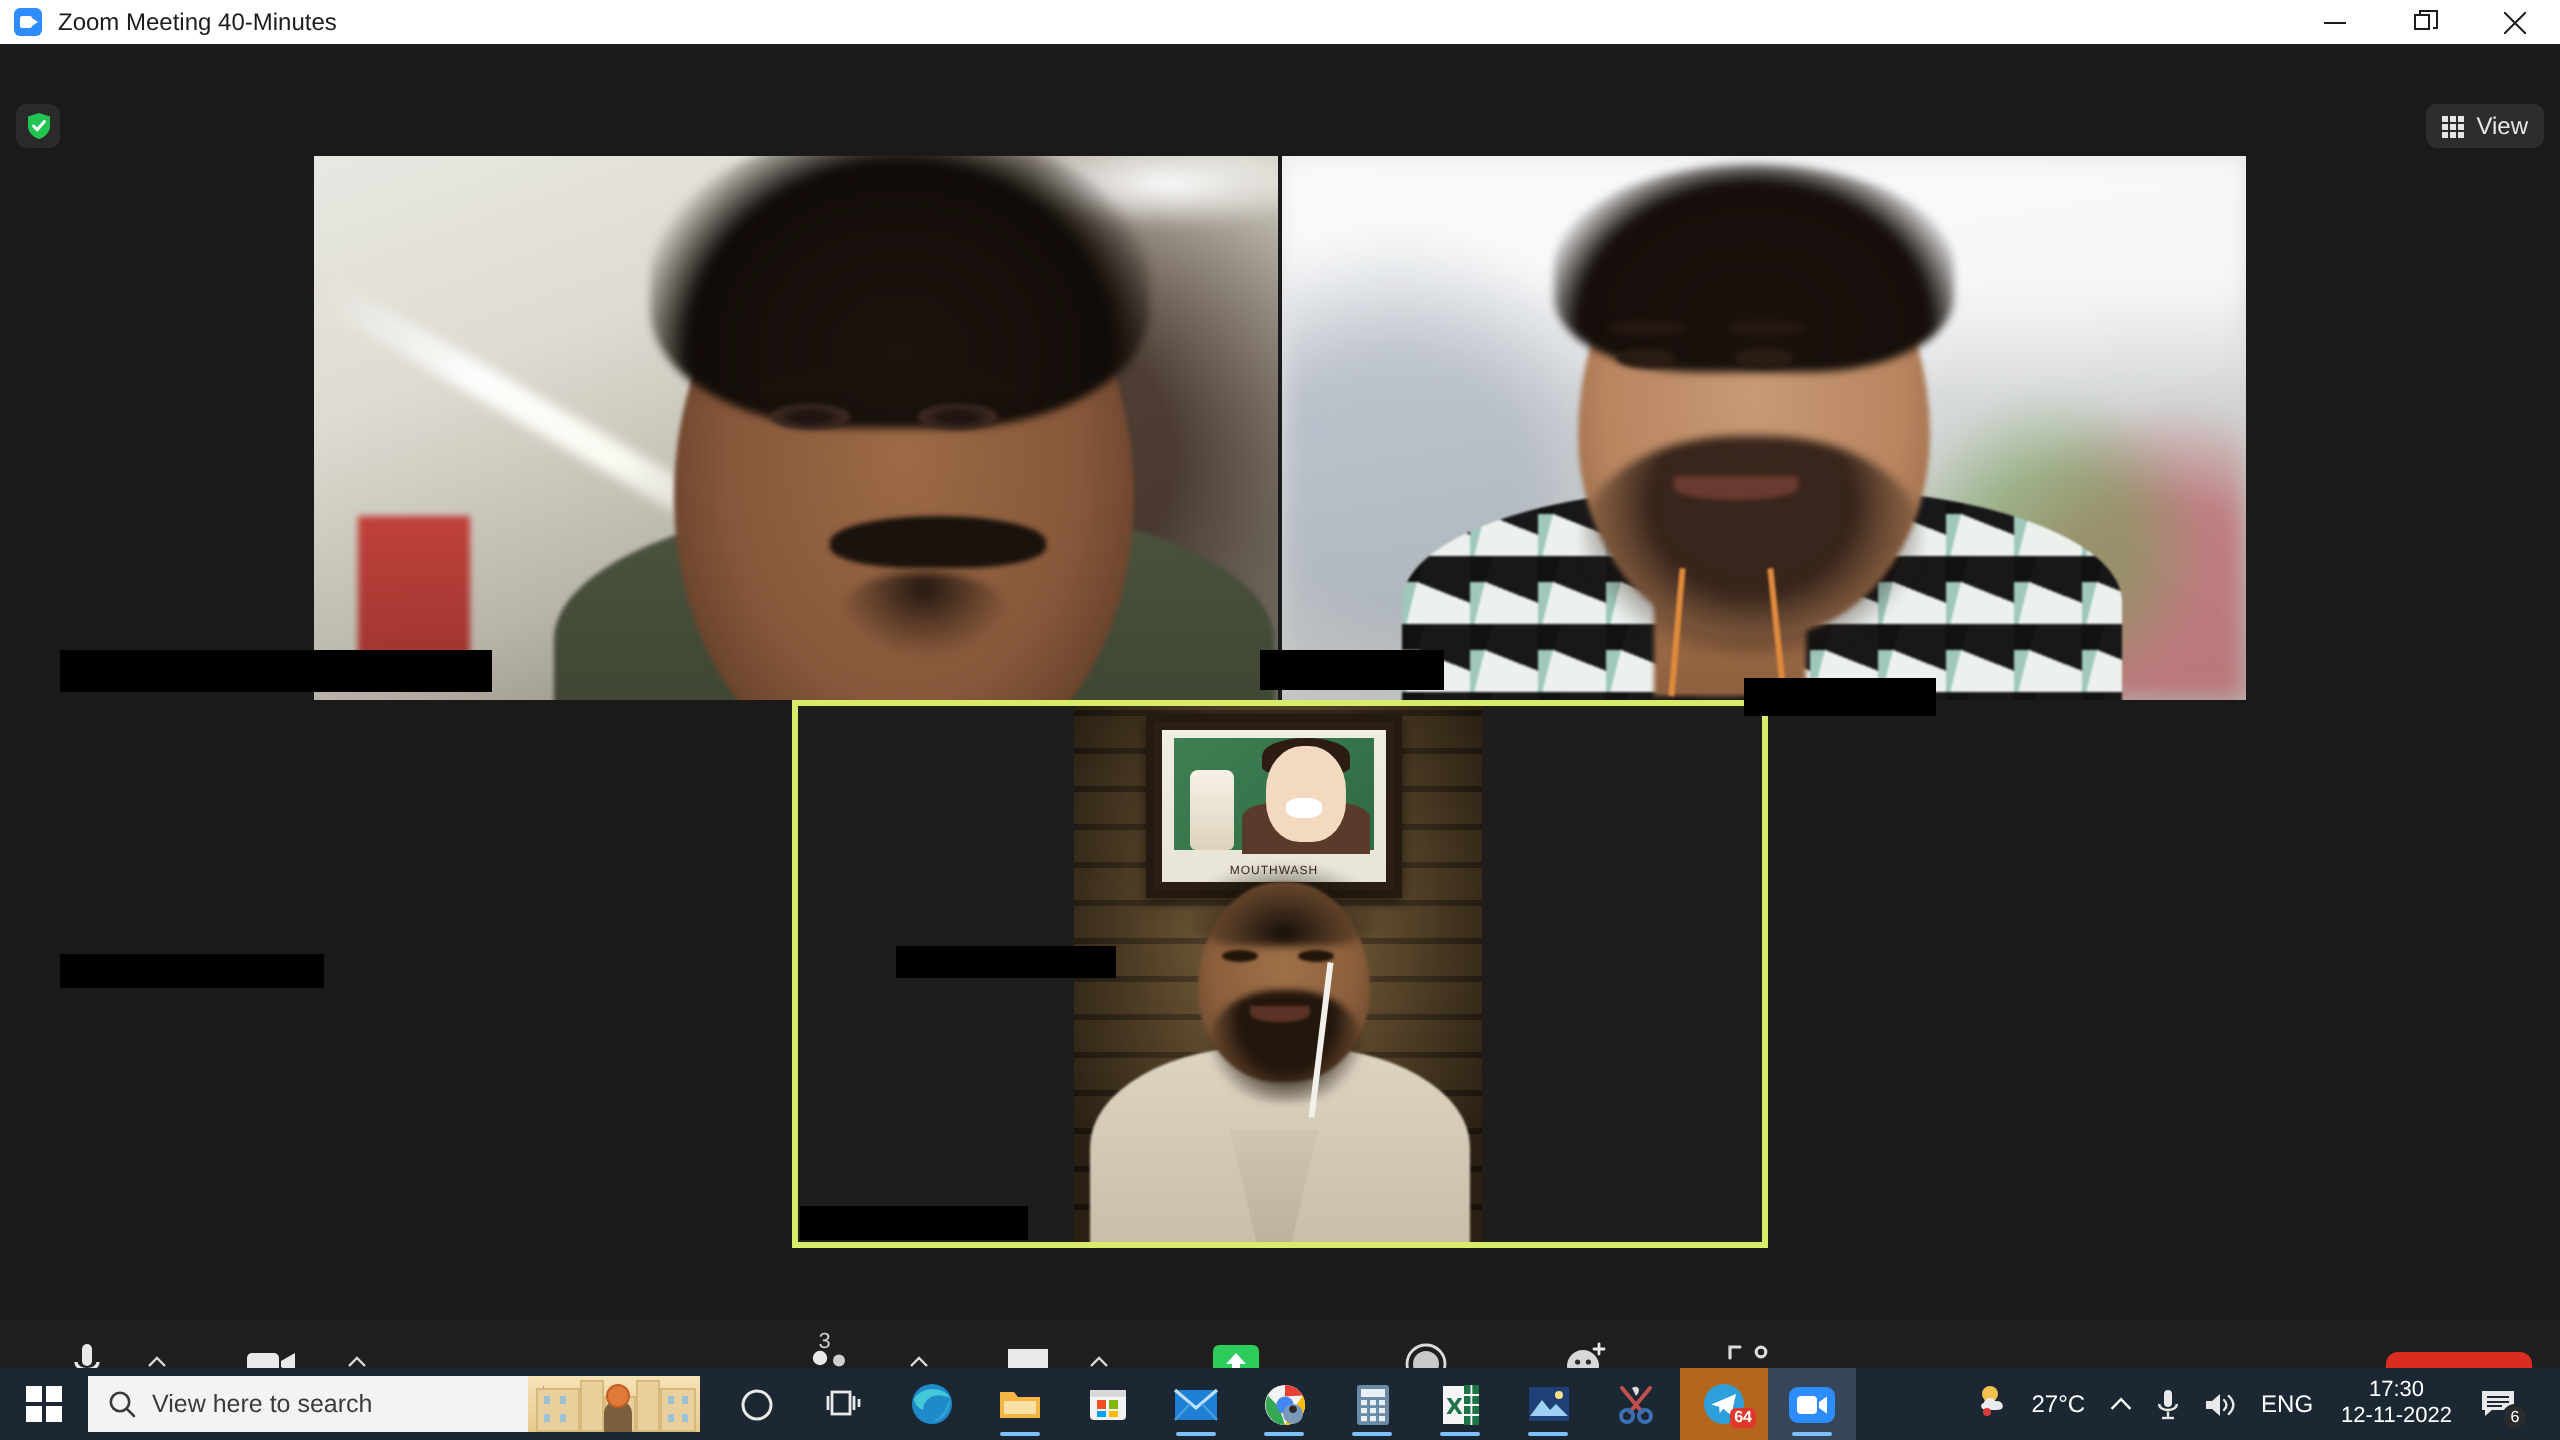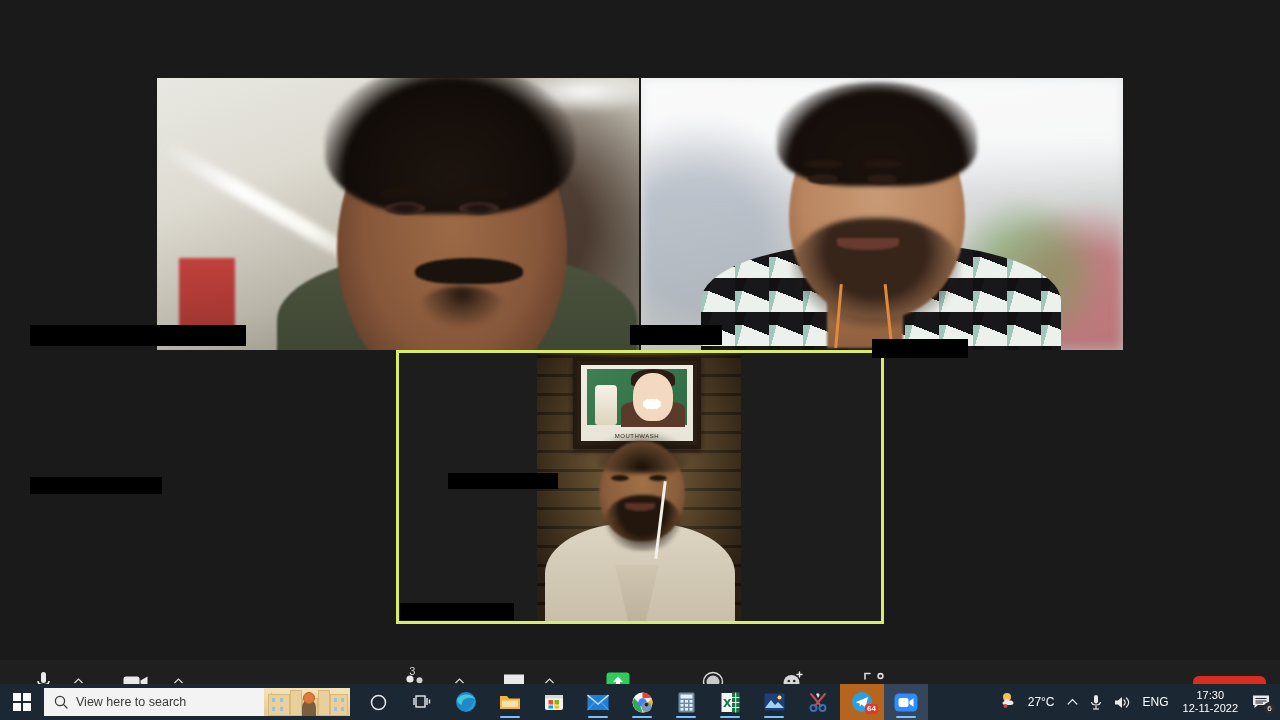--- a/index.html
+++ b/index.html
@@ -347,40 +347,84 @@
   }
   .tb-ico.active-zoom { background: #36465a; }
   .tb-ico.active-tg { background: #b5651d; }
   .tb-ico .underline {
     position: absolute; bottom: 2px; left: 12px; width: 20px; height: 2px; background: #7cc0ff; border-radius: 1px;
   }
   .badge {
     position: absolute; right: 6px; bottom: 6px; background: #e0392c; color: #fff;
     font-size: 8px; border-radius: 3px; padding: 0 2px; line-height: 10px; font-weight: bold;
   }
-  .tray { margin-left: auto; display: flex; align-items: center; height: 36px; padding-right: 0; gap: 0; }
+  .tray { margin-left: auto; display: flex; align-items: center; height: 36px; padding-right: 12px; gap: 0; }
   .tray-item { display: flex; align-items: center; justify-content: center; height: 36px; padding: 0 6px; cursor: pointer; }
   .tray-text { color: #ffffff; font-size: 12px; }
   .clockbox { display: flex; flex-direction: column; align-items: center; justify-content: center;
               color: #fff; font-size: 11px; line-height: 13px; padding: 0 8px; cursor: pointer; }
   .notif { position: relative; padding: 0 10px 0 6px; display: flex; align-items: center; height: 36px; cursor: pointer; }
   .notif .nbadge {
     position: absolute; right: 4px; bottom: 5px; background: #2b2b2b; color: #fff;
     border-radius: 50%; width: 13px; height: 13px; font-size: 8px; display: flex;
     align-items: center; justify-content: center; border: 1px solid #1b2733;
   }
 </style>
 </head>
 <body>
 
 <div id="app">
 
+  <div class="titlebar">
+    <span class="zoom-logo"></span>
+    <span class="title-text">Zoom Meeting 40-Minutes</span>
+    <div class="win-controls">
+      <div class="win-btn">
+        <svg width="11" height="11" viewBox="0 0 11 11">
+            <rect x="0" y="5" width="11" height="1" fill="#1b1b1b"></rect>
+          </svg>
+      </div>
+      <div class="win-btn">
+        <svg width="12" height="12" viewBox="0 0 12 12">
+          <rect x="0.5" y="2.5" width="7" height="7" fill="none" stroke="#1b1b1b"></rect>
+          <path d="M3 2.5V0.5H11.5V9H9.5" fill="none" stroke="#1b1b1b"></path>
+        </svg>
+      </div>
+      <div class="win-btn close">
+        <svg width="11" height="11" viewBox="0 0 11 11">
+          <path d="M0 0 L11 11 M11 0 L0 11" stroke="#1b1b1b" stroke-width="1"></path>
+        </svg>
+      </div>
+    </div>
+  </div>
 
   <div class="meeting">
 
+    <div class="top-bar">
+      <div class="enc-shield">
+        <svg width="13" height="14" viewBox="0 0 13 14">
+          <path d="M6.5 0.5 L12 2.3 V7 C12 10.3 9.4 12.6 6.5 13.5 C3.6 12.6 1 10.3 1 7 V2.3 Z" fill="#23c552"></path>
+          <path d="M3.8 7 L5.6 8.9 L9.2 4.8" fill="none" stroke="#ffffff" stroke-width="1.5" stroke-linecap="round" stroke-linejoin="round"></path>
+        </svg>
+      </div>
+      <div class="view-btn">
+        <span class="grid-ico">
+          <i></i>
+            <i></i>
+            <i></i>
+            <i></i>
+            <i></i>
+            <i></i>
+            <i></i>
+            <i></i>
+            <i></i>
+        </span>
+        <span class="vlabel">View</span>
+      </div>
+    </div>
 
     <div class="tile" id="tile1">
       <div class="vid scene1">
         <div class="s1-light"></div>
         <div class="s1-light2"></div>
         <div class="s1-red"></div>
         <div class="s1-body"></div>
         <div class="s1-head"></div>
         <div class="s1-hair"></div>
         <div class="s1-brow-l"></div>

